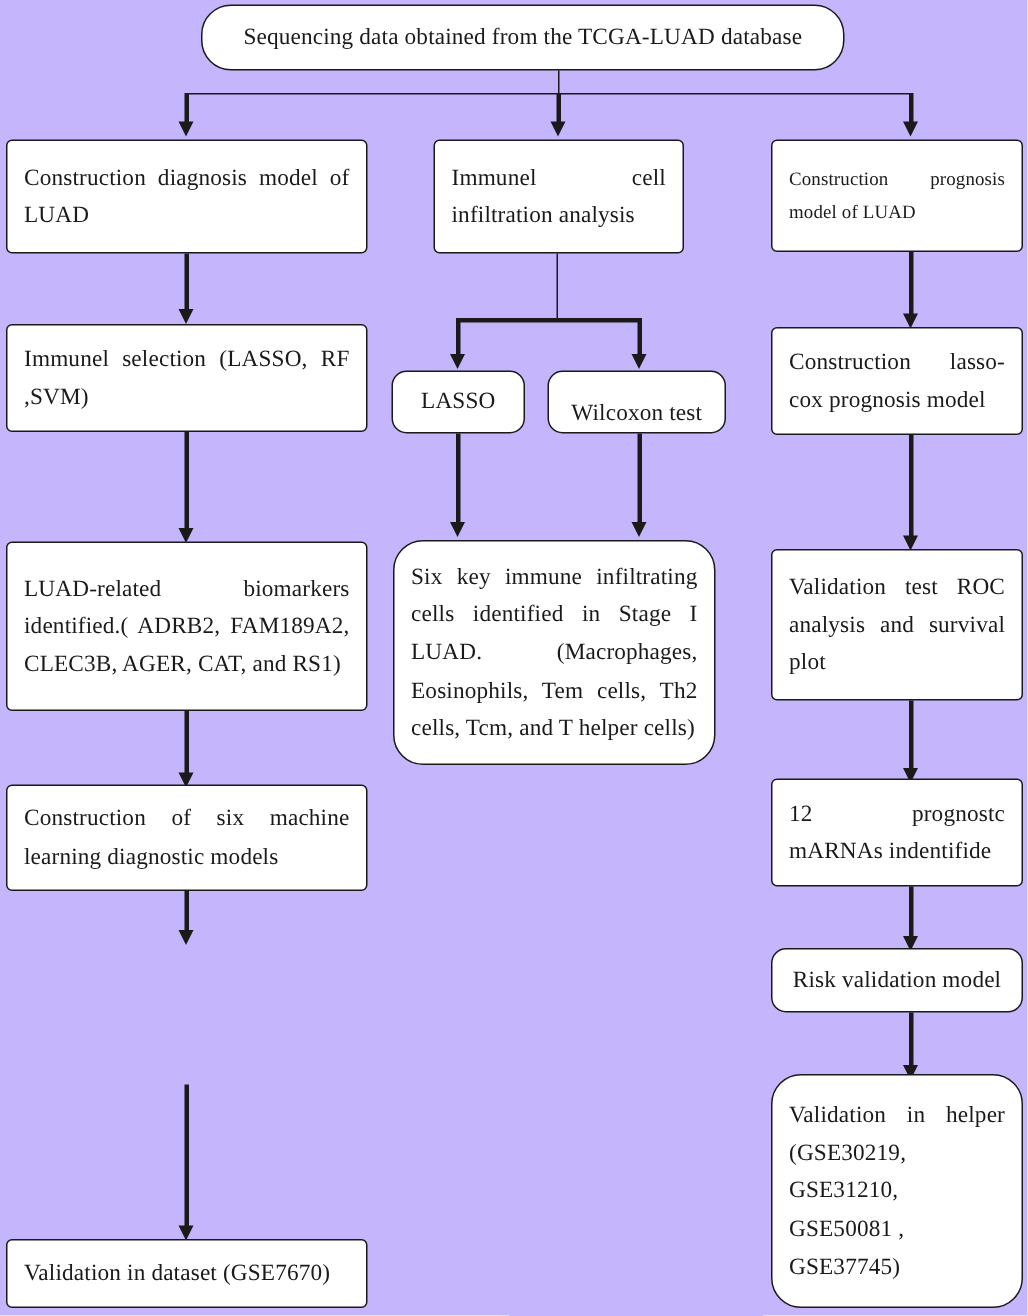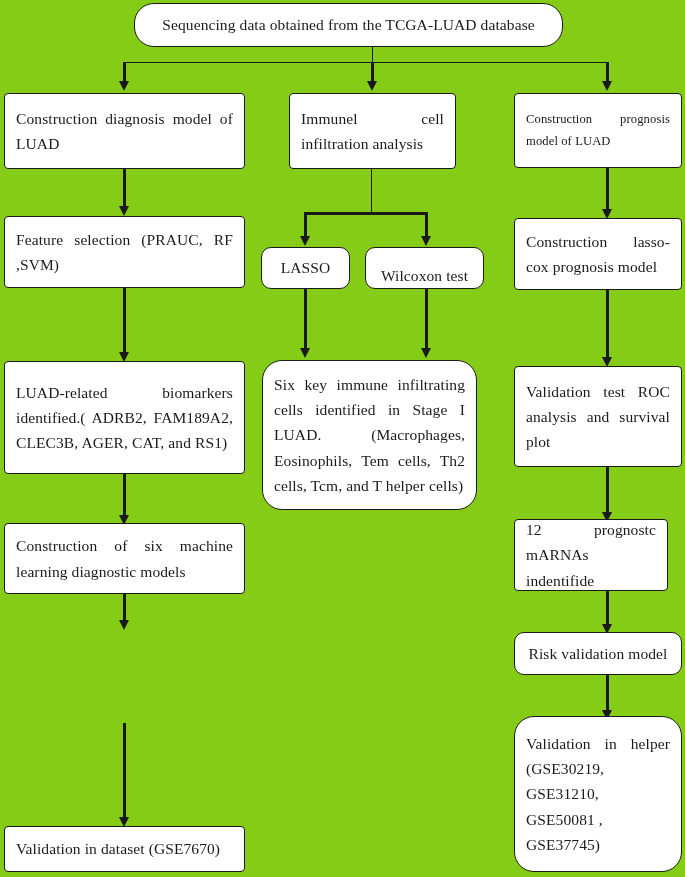--- a/index.html
+++ b/index.html
@@ -4,21 +4,21 @@
 <style>
   html, body {
     margin: 0;
     padding: 0;
     background: #ffffff;
   }
   #canvas {
     position: relative;
     width: 685px;
     height: 877px;
-    background: #84cc16;
+    background: #c4b5fd;
     overflow: hidden;
     font-family: "Liberation Serif", "DejaVu Serif", serif;
     color: #1a1a1a;
     text-decoration: underline;
   }
   .node {
     position: absolute;
     box-sizing: border-box;
     border: 1.4px solid #1a1a1a;
     background: #ffffff;
@@ -86,21 +86,21 @@
   <div class="vline thick" style="left:606px; top:62px; height:21px;"></div>
   <div class="arrowhead" style="left:601.6px; top:81px;"></div>
 
   <div class="node r12" style="left:4px; top:93px; width:241px; height:76px;">
     <span class="txt">Construction diagnosis model of LUAD</span>
   </div>
   <div class="vline thick" style="left:123px; top:169px; height:40px;"></div>
   <div class="arrowhead" style="left:118.6px; top:206px;"></div>
 
   <div class="node r12" style="left:4px; top:216px; width:241px; height:72px;">
-    <span class="txt">Feature selection (PRAUC, RF ,SVM)</span>
+    <span class="txt">Immunel selection (LASSO, RF ,SVM)</span>
   </div>
   <div class="vline thick" style="left:123px; top:288px; height:67px;"></div>
   <div class="arrowhead" style="left:118.6px; top:352px;"></div>
 
   <div class="node r12" style="left:4px; top:361px; width:241px; height:113px;">
     <span class="txt">LUAD-related biomarkers identified.( ADRB2, FAM189A2, CLEC3B, AGER, CAT, and RS1)</span>
   </div>
   <div class="vline thick" style="left:123px; top:474px; height:44px;"></div>
   <div class="arrowhead" style="left:118.6px; top:515px;"></div>
 
@@ -154,21 +154,21 @@
   </div>
   <div class="vline thick" style="left:606px; top:290px; height:70px;"></div>
   <div class="arrowhead" style="left:601.6px; top:357px;"></div>
 
   <div class="node r12" style="left:514px; top:366px; width:168px; height:101px;">
     <span class="txt">Validation test ROC analysis and survival plot</span>
   </div>
   <div class="vline thick" style="left:606px; top:467px; height:48px;"></div>
   <div class="arrowhead" style="left:601.6px; top:512px;"></div>
 
-  <div class="node r12" style="left:514px; top:519px; width:154px; height:72px;">
+  <div class="node r12" style="left:514px; top:519px; width:168px; height:72px;">
     <span class="txt">12 prognostc mARNAs indentifide</span>
   </div>
   <div class="vline thick" style="left:606px; top:591px; height:36px;"></div>
   <div class="arrowhead" style="left:601.6px; top:624px;"></div>
 
   <div class="node r10 center" style="left:514px; top:632px; width:168px; height:43px;">
     <span class="txt">Risk validation model</span>
   </div>
   <div class="vline thick" style="left:606px; top:675px; height:38px;"></div>
   <div class="arrowhead" style="left:601.6px; top:710px;"></div>

